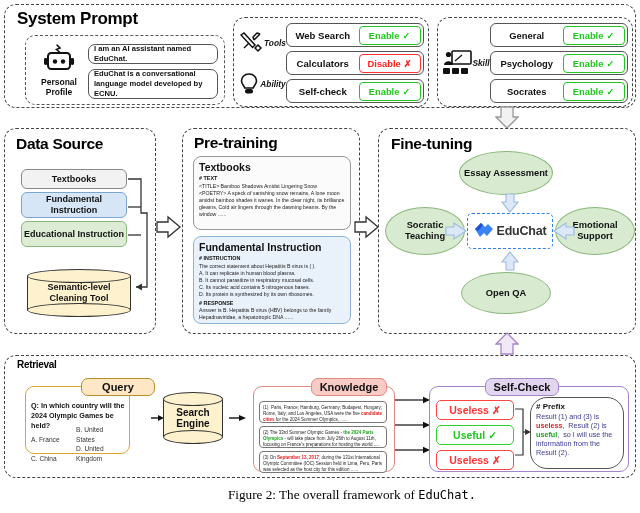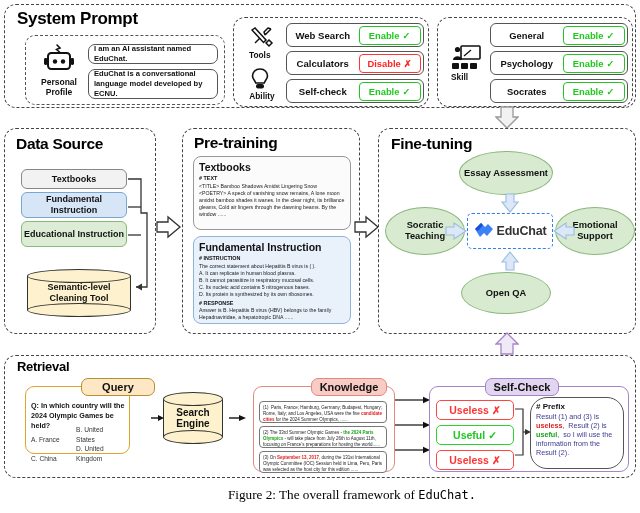--- a/index.html
+++ b/index.html
@@ -20,21 +20,21 @@
   .robot-label{font-size:8.5px;font-weight:bold;line-height:10px;text-align:center;margin-top:1px;}
   .bubble{position:absolute;border:1.2px solid #555;border-radius:7px;box-sizing:border-box;background:#fff;
           font-size:7.6px;font-weight:bold;line-height:10px;padding:3px 5px;color:#111;}
   #bub1{left:62px;top:8px;width:130px;height:20px;display:flex;align-items:center;}
   #bub2{left:62px;top:33px;width:130px;height:30px;display:flex;align-items:center;}
 
   
   #tools-panel{left:228px;top:12px;width:196px;height:90px;}
   #skill-panel{left:432px;top:12px;width:196px;height:90px;}
   .icon-col{position:absolute;left:6px;top:4px;width:44px;height:82px;display:flex;flex-direction:column;align-items:center;justify-content:space-around;}
-  .icon-unit{display:flex;flex-direction:column;}
+  .icon-unit{display:flex;flex-direction:row;align-items:center;font-style:italic;}
   .icon-unit .cap{font-size:8.3px;font-weight:bold;margin-top:0px;}
   .opt-col{position:absolute;left:52px;top:5px;width:138px;height:80px;display:flex;flex-direction:column;justify-content:space-between;}
   .opt-row{height:24px;border:1.3px solid #555;border-radius:6px;box-sizing:border-box;display:flex;align-items:center;background:#fff;}
   .opt-name{flex:1;text-align:center;font-size:9.6px;font-weight:bold;color:#111;}
   .opt-state{width:62px;height:19px;margin-right:2.5px;border-radius:4px;box-sizing:border-box;
              display:flex;align-items:center;justify-content:center;font-size:9.4px;font-weight:bold;}
   .opt-state.enable{border:1.4px solid #22c522;color:#1ec81e;}
   .opt-state.disable{border:1.4px solid #f33;color:#f22;}
   .skill-opt .opt-name{font-size:9.4px;}
 
@@ -78,21 +78,21 @@
   #ell-openqa{left:82px;top:143px;width:90px;height:42px;}
   #educhat-node{position:absolute;left:88px;top:84px;width:86px;height:36px;border:1.6px dashed #2f7ff0;border-radius:5px;
        box-sizing:border-box;display:flex;align-items:center;justify-content:center;gap:3px;background:#fff;}
   #educhat-node .nm{font-size:12.5px;font-weight:bold;color:#333;letter-spacing:-.2px;}
 
   
   .barrow{position:absolute;}
 
   
   #retrieval{left:4px;top:355px;width:632px;height:123px;}
-  #retrieval .sect-title{left:12px;top:3px;font-size:13px;}
+  #retrieval .sect-title{left:12px;top:3px;font-size:10px;}
 
   .tagbox{position:absolute;border:1.3px solid #b8912f;border-radius:7px;box-sizing:border-box;background:#fde7c4;
           display:flex;align-items:center;justify-content:center;font-size:11px;font-weight:bold;z-index:5;margin-left:48px;}
   #query-panel{position:absolute;left:20px;top:30px;width:105px;height:68px;border:1.4px solid #e0a32e;border-radius:9px;box-sizing:border-box;background:#fff;}
   #query-tag{left:28px;top:22px;width:74px;height:18px;}
   .qtext{position:absolute;left:5px;top:14px;right:4px;font-size:7.2px;font-weight:bold;line-height:10px;color:#111;}
   .qopts{position:absolute;left:5px;top:38px;right:4px;font-size:6.6px;line-height:9.5px;color:#333;}
   .qopts span{display:inline-block;width:48%;}
 
   #search-cyl{left:158px;top:36px;width:60px;height:52px;}

